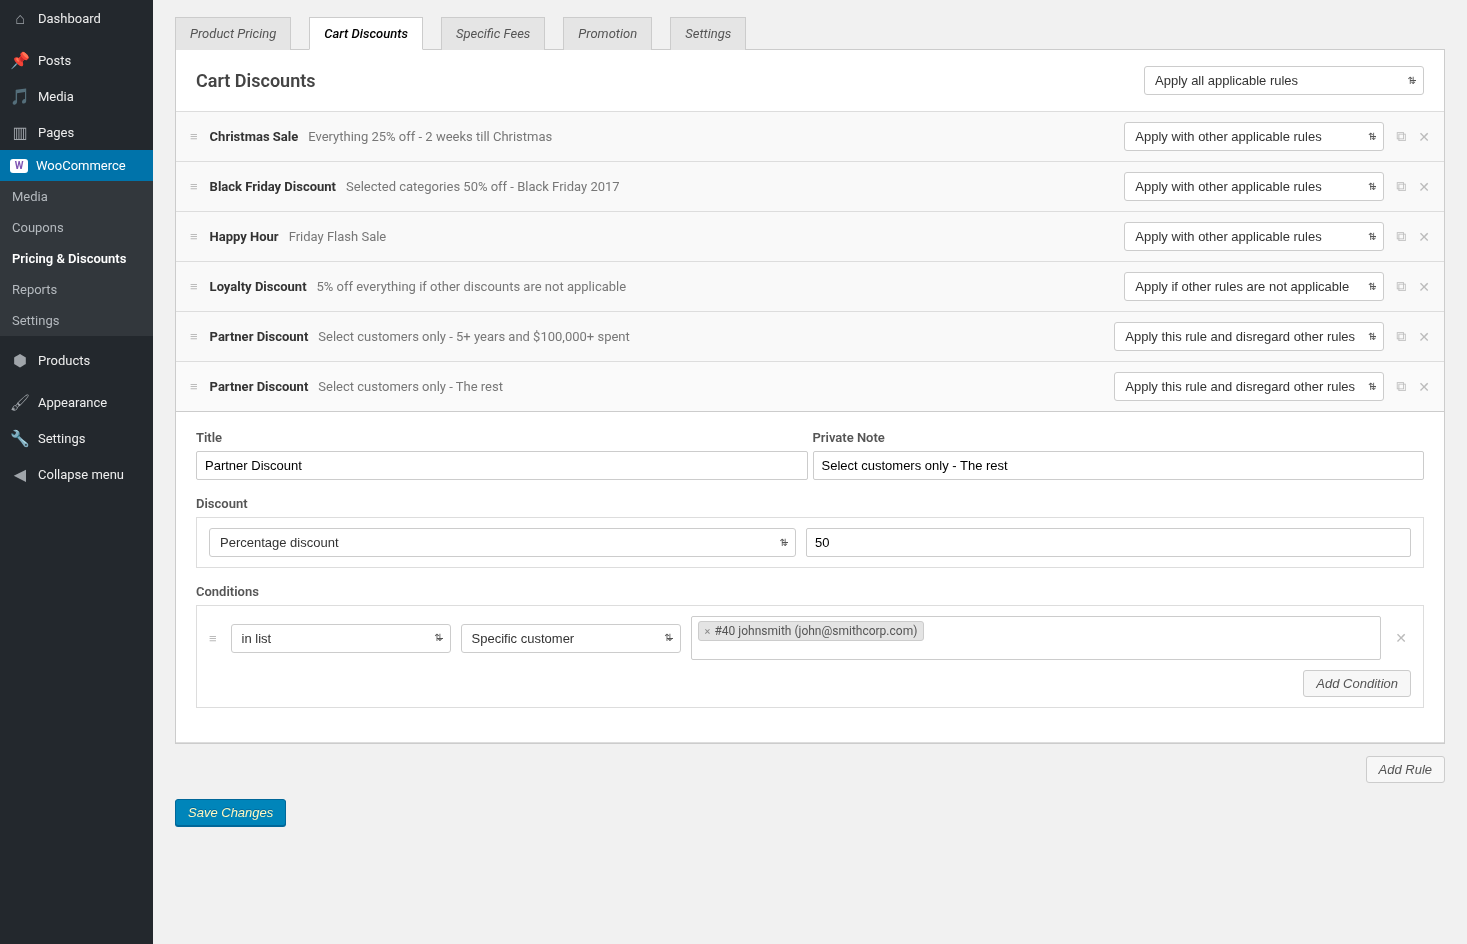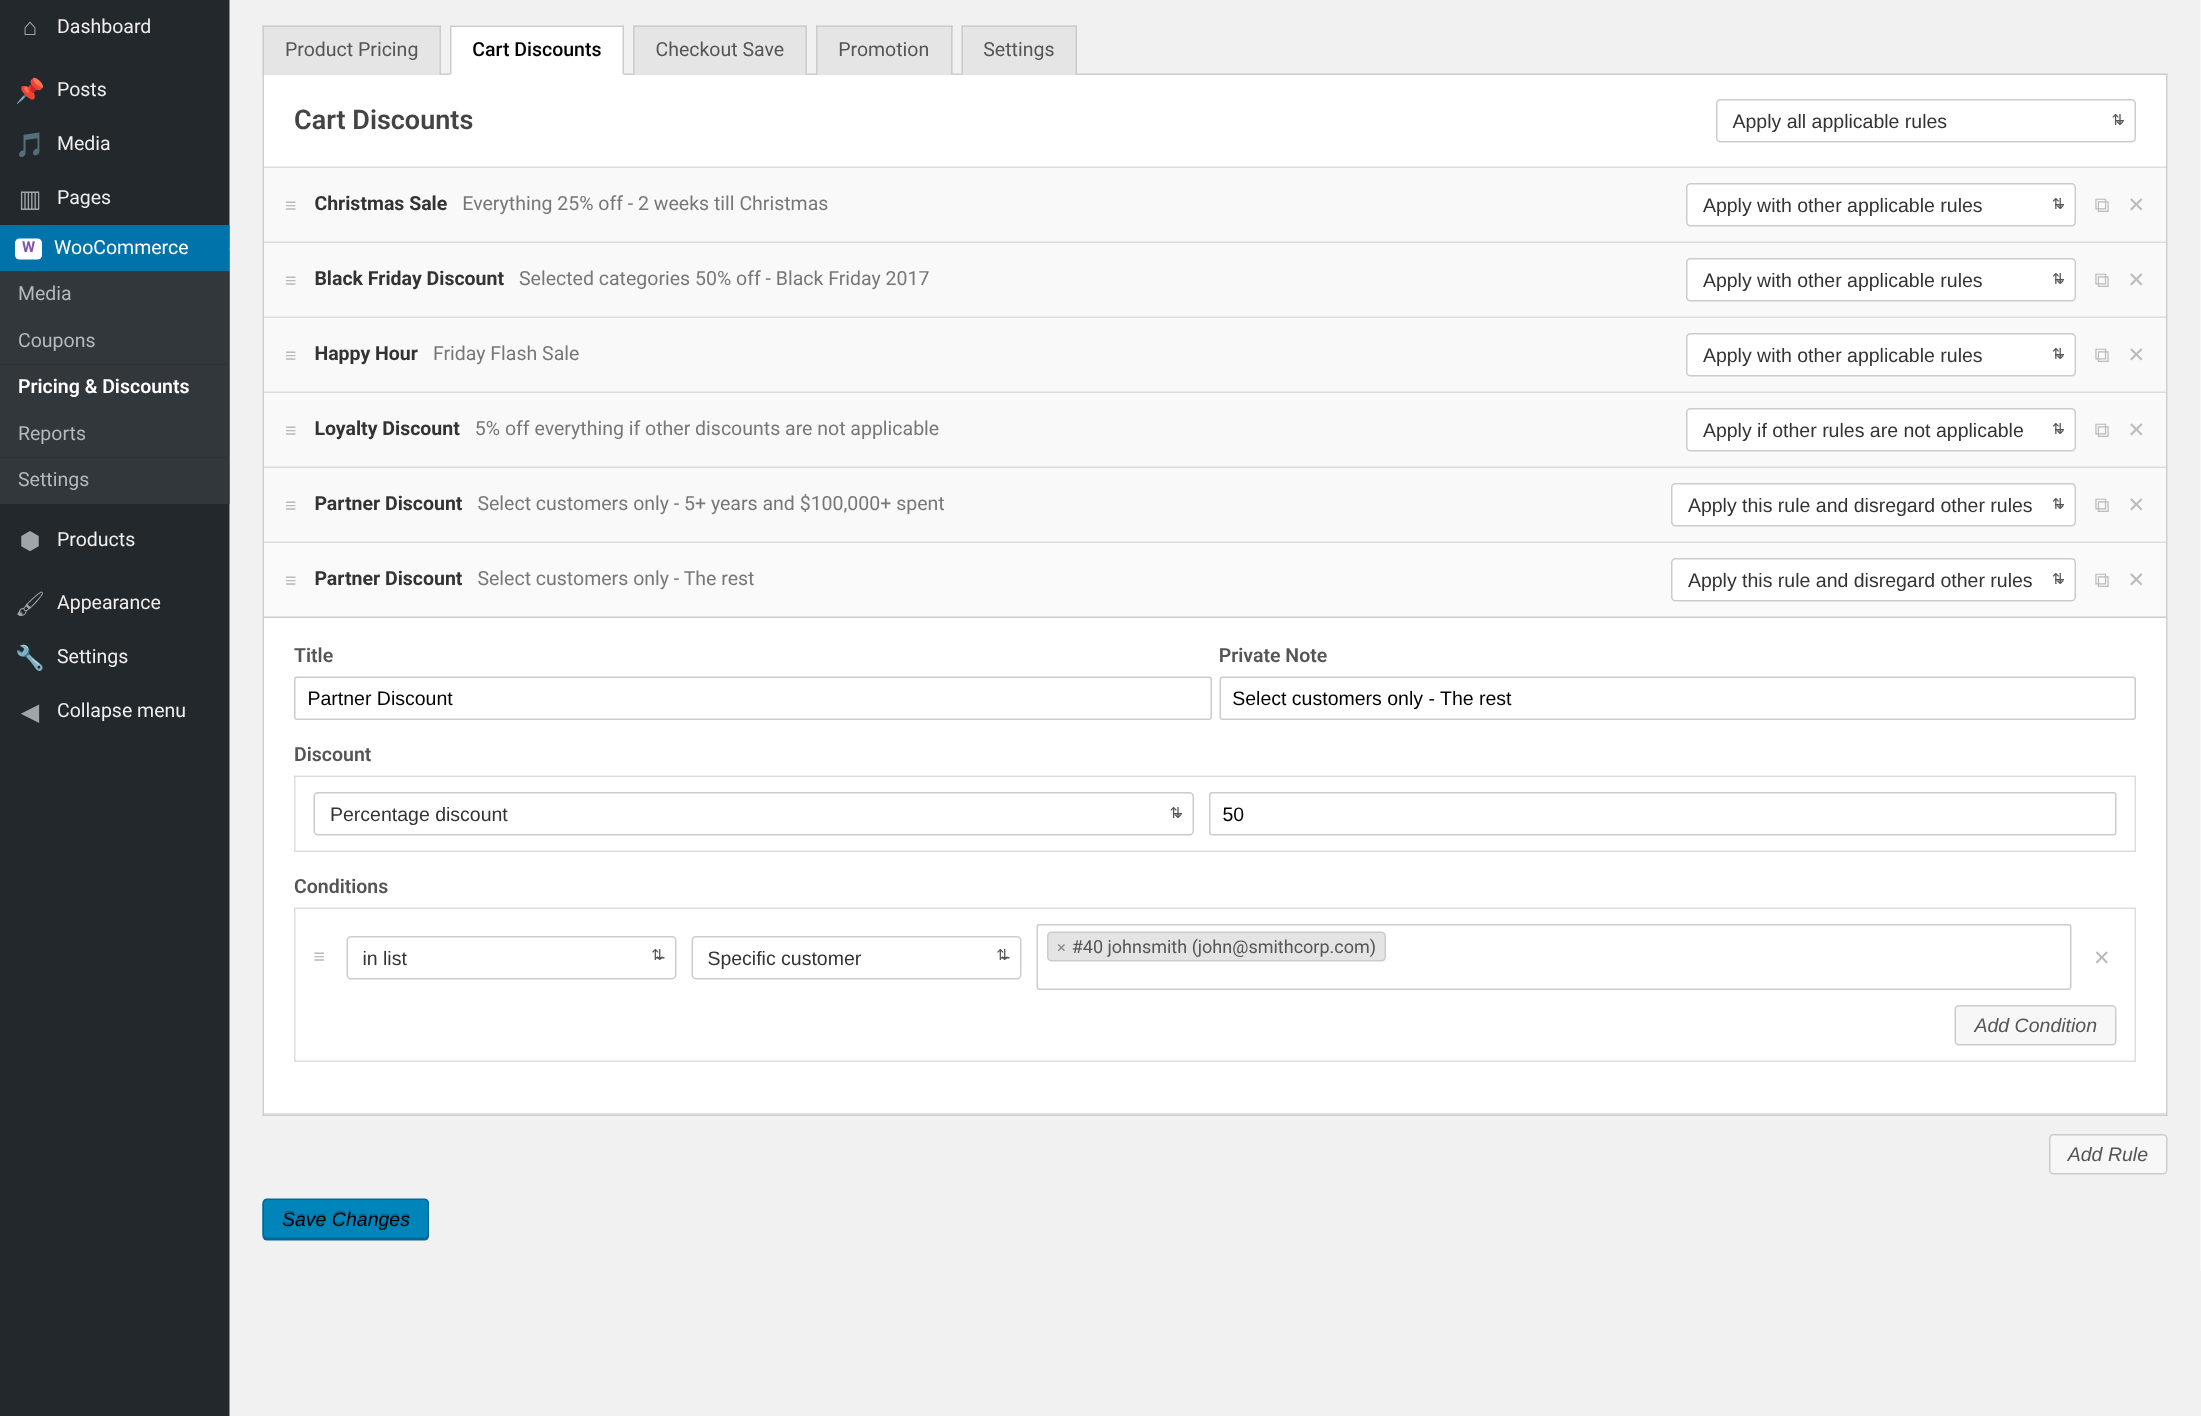--- a/index.html
+++ b/index.html
@@ -16,21 +16,21 @@
 .sidebar li.active .icon { color: #fff; }
 .sidebar li.active::after { content: ""; position: absolute; right: -8px; top: 50%; transform: translateY(-50%); border: 8px solid transparent; border-right-color: #f1f1f1; }
 .sidebar li.sub { padding-left: 12px; background: #32373c; font-size: 13px; color: #b4b9be; }
 .sidebar li.sub.current { color: #fff; font-weight: 600; }
 .sidebar li.section-start { margin-top: 6px; }
 
 
 .main { flex: 1; padding: 16px 22px; }
 
 
-.tabs { display: flex; gap: 6px; border-bottom: 1px solid #ccc; margin-bottom: 0; }
+.tabs { display: flex; gap: 18px; border-bottom: 1px solid #ccc; margin-bottom: 0; font-style: italic; }
 .tab { padding: 8px 14px; background: #e5e5e5; border: 1px solid #ccc; border-bottom: none; color: #555; cursor: pointer; position: relative; top: 1px; }
 .tab.active { background: #fff; color: #000; font-weight: 500; border-bottom: 1px solid #fff; }
 
 .panel { background: #fff; border: 1px solid #ccc; border-top: none; }
 
 
 .panel-header { display: flex; align-items: center; justify-content: space-between; padding: 16px 20px; }
 .panel-header h2 { font-size: 18px; font-weight: 600; }
 .select-control { position: relative; }
 .select-control select { appearance: none; -webkit-appearance: none; border: 1px solid #ccc; background: #fff; padding: 6px 28px 6px 10px; border-radius: 3px; font-size: 13px; color: #333; min-width: 280px; }
@@ -62,21 +62,21 @@
 .group-inline .select-control select { width: 100%; min-width: 0; }
 .group-inline input[type=text] { flex: 1; }
 .cond-row { display: flex; gap: 10px; align-items: center; }
 .cond-row .drag-handle { margin-right: 4px; }
 .cond-row .select-control select { min-width: 220px; }
 .tagbox { flex: 1; border: 1px solid #ccc; border-radius: 2px; padding: 4px 6px; min-height: 44px; display: flex; align-items: flex-start; }
 .tag { background: #e4e4e4; border: 1px solid #ccc; border-radius: 3px; padding: 2px 6px; font-size: 12px; color: #555; display: inline-flex; align-items: center; }
 .tag .x { margin-right: 4px; color: #888; cursor: pointer; font-size: 11px; }
 .remove-cond { color: #bbb; cursor: pointer; font-size: 14px; padding: 0 4px; }
 .btn { background: #f7f7f7; border: 1px solid #ccc; border-radius: 3px; padding: 5px 12px; cursor: pointer; font-size: 13px; color: #555; font-style: italic; }
-.btn-primary { background: #0085ba; border-color: #006799; color: #000000; text-shadow: 0 -1px 0 #006799; box-shadow: 0 1px 0 #006799; }
+.btn-primary { background: #0085ba; border-color: #006799; color: #fef9c3; text-shadow: 0 -1px 0 #006799; box-shadow: 0 1px 0 #006799; }
 .right { text-align: right; margin-top: 10px; }
 
 .footer-actions { padding: 12px 0 0; text-align: right; }
 .save-row { margin-top: 16px; }
 
 select { color: #333; }
 </style>
 </head>
 <body>
 
@@ -134,21 +134,21 @@
           <span class="icon">◀</span>
           <span>Collapse menu</span>
         </li>
     </ul>
   </nav>
 
   <main class="main">
     <div class="tabs">
       <div class="tab">Product Pricing</div>
       <div class="tab active">Cart Discounts</div>
-      <div class="tab">Checkout Save</div>
+      <div class="tab">Specific Fees</div>
       <div class="tab">Promotion</div>
       <div class="tab">Settings</div>
     </div>
 
     <div class="panel">
       <div class="panel-header">
         <h2>Cart Discounts</h2>
         <div class="select-control">
           <select><option>Apply all applicable rules</option></select>
           <span class="select-arrow">⇅</span>

